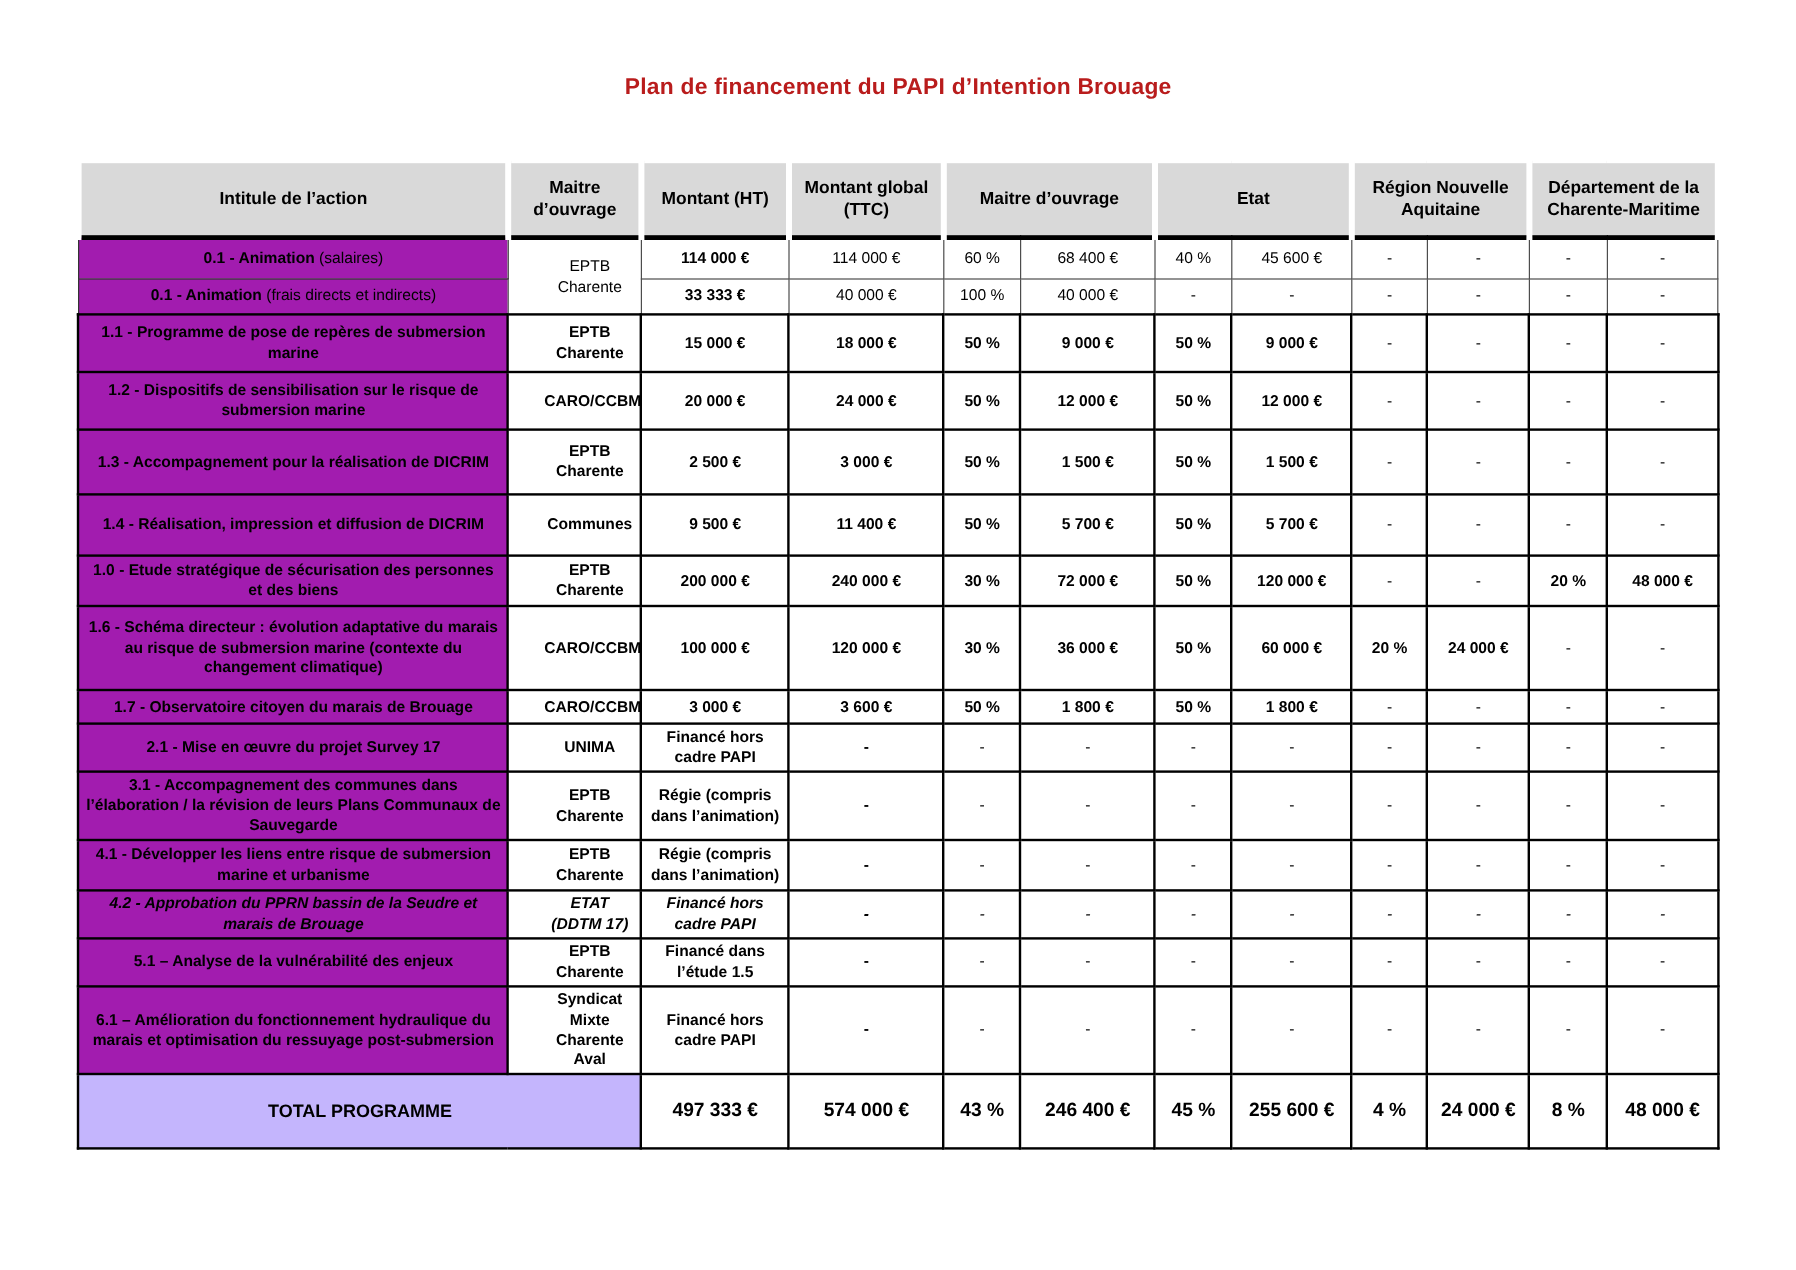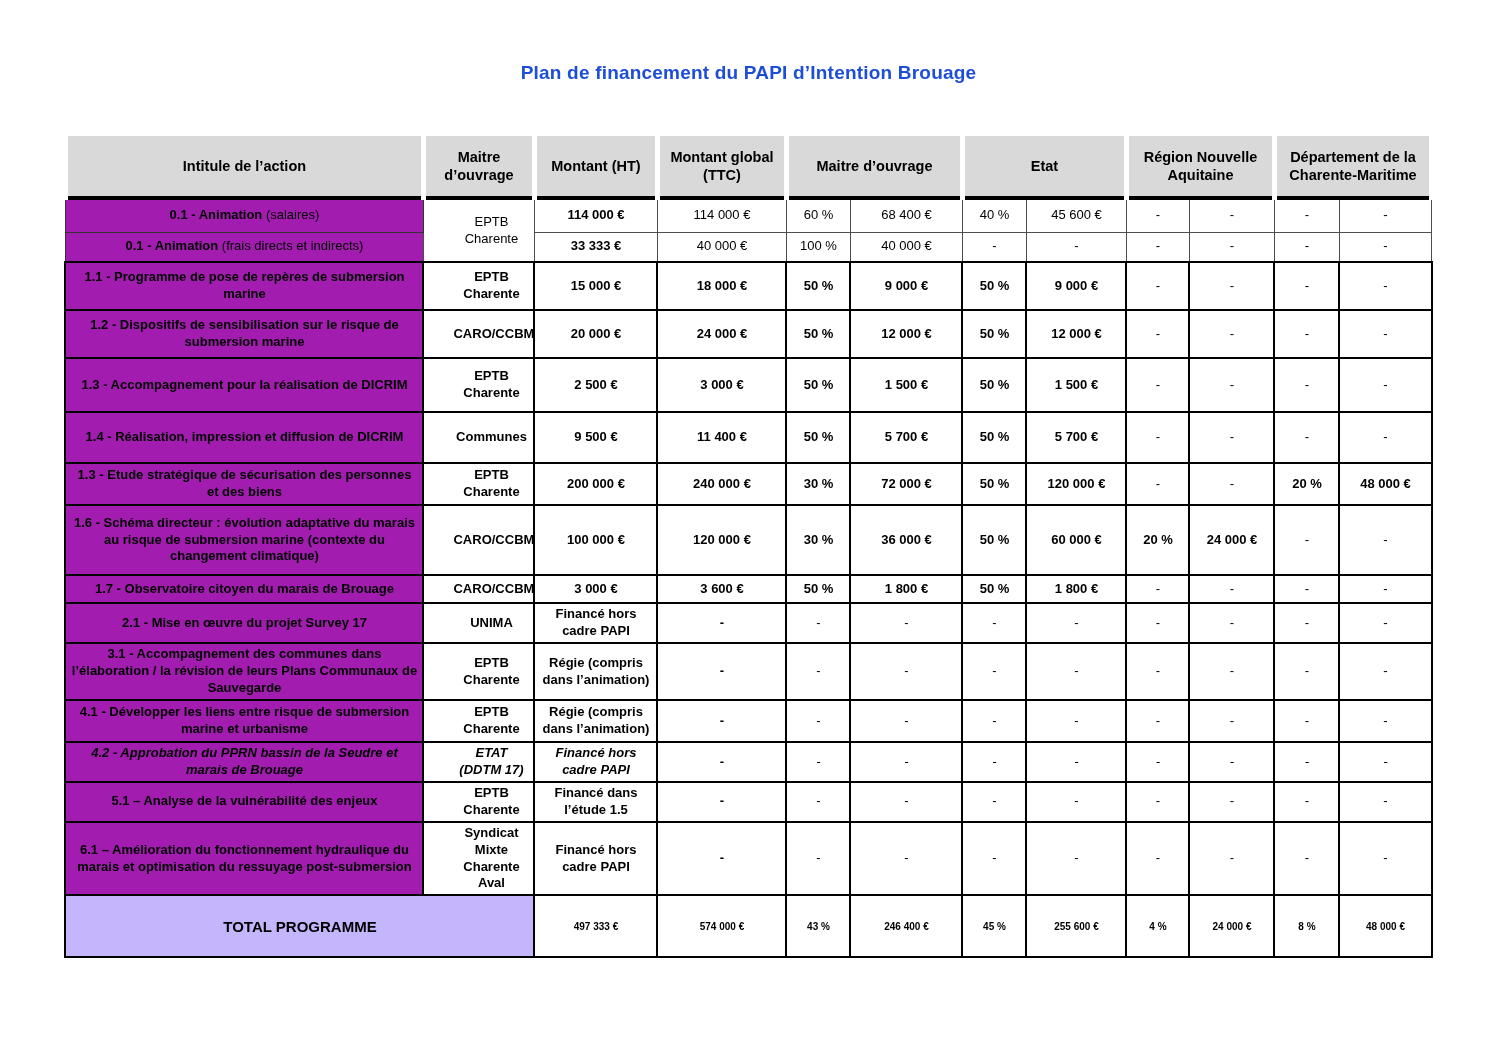--- a/index.html
+++ b/index.html
@@ -6,21 +6,21 @@
   body{
     width:1497px;height:1058px;background:#ffffff;color:#000;
     font-family:"Liberation Sans", sans-serif;
     overflow:hidden;
   }
   .title{
     margin:62px 0 0 0;
     text-align:center;
     font-size:19px;
     font-weight:700;
-    color:#1d4ed8;
+    color:#b91c1c;
     letter-spacing:.2px;
   }
   table.fin{
     border-collapse:collapse;
     table-layout:fixed;
     width:1366px;
     margin:47px auto 0 auto;
   }
   
   th{
@@ -46,21 +46,21 @@
   td.action{background:#a21caf;}
   td.action b{font-weight:700;}
   td.action span.note{font-weight:400;}
   td.maitre{font-weight:700;padding-left:29px;}
   .r-bold td{font-weight:700;}
   .r-bold td.dash{font-weight:400;}
   .r-bold td.col-ttc.dash{font-weight:700;}
   .r-light td{border-width:1px;border-color:#4d4d4d;font-weight:400;}
   .r-light td.col-ht{font-weight:700;}
   .r-light td.action{border-color:#333;}
-  tr.total td{font-weight:700;font-size:10px;height:56px;}
+  tr.total td{font-weight:700;font-size:16px;height:56px;}
   tr.total td.label{background:#c4b5fd;font-size:15px;}
 </style>
 </head>
 <body>
 
 <div class="page">
   <h1 class="title">Plan de financement du PAPI d’Intention Brouage</h1>
 
   <table class="fin">
     <colgroup>
@@ -167,21 +167,21 @@
           <td class="col-mo-pct">50 %</td>
           <td class="col-mo-amt">5 700 €</td>
           <td class="col-etat-pct">50 %</td>
           <td class="col-etat-amt">5 700 €</td>
           <td class="col-reg-pct dash">-</td>
           <td class="col-reg-amt dash">-</td>
           <td class="col-dep-pct dash">-</td>
           <td class="col-dep-amt dash">-</td>
         </tr>
         <tr class="r-bold" style="height: 42px;">
-          <td class="action"><b>1.3 - Etude stratégique de sécurisation des personnes et des biens</b></td>
+          <td class="action"><b>1.0 - Etude stratégique de sécurisation des personnes et des biens</b></td>
           <td class="maitre">EPTB Charente</td>
           <td class="col-ht">200 000 €</td>
           <td class="col-ttc">240 000 €</td>
           <td class="col-mo-pct">30 %</td>
           <td class="col-mo-amt">72 000 €</td>
           <td class="col-etat-pct">50 %</td>
           <td class="col-etat-amt">120 000 €</td>
           <td class="col-reg-pct dash">-</td>
           <td class="col-reg-amt dash">-</td>
           <td class="col-dep-pct">20 %</td>

